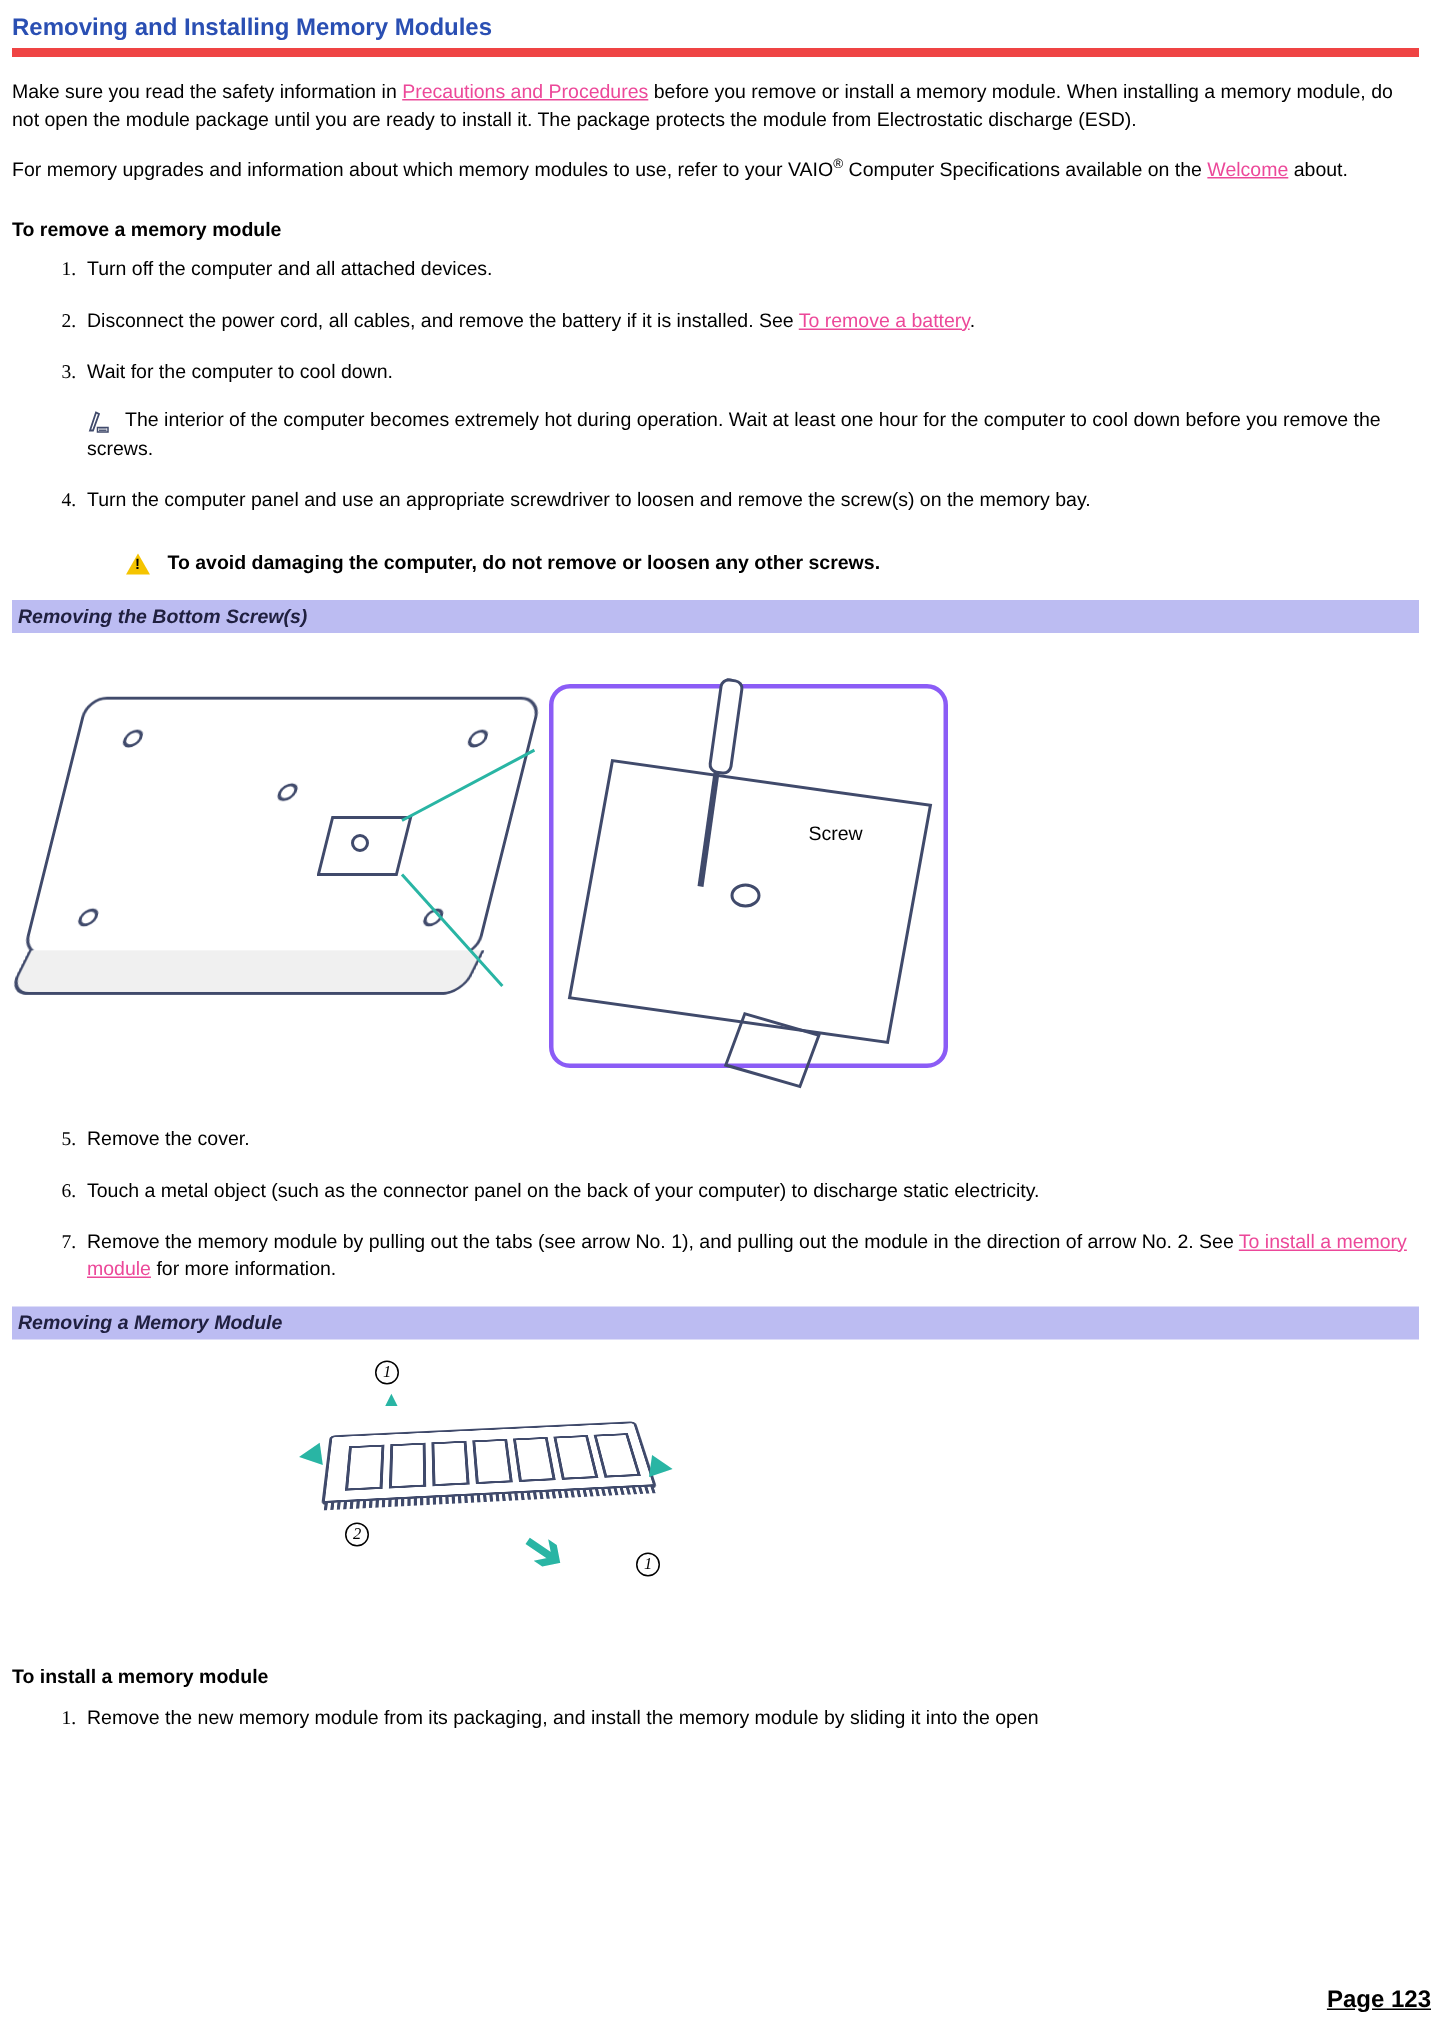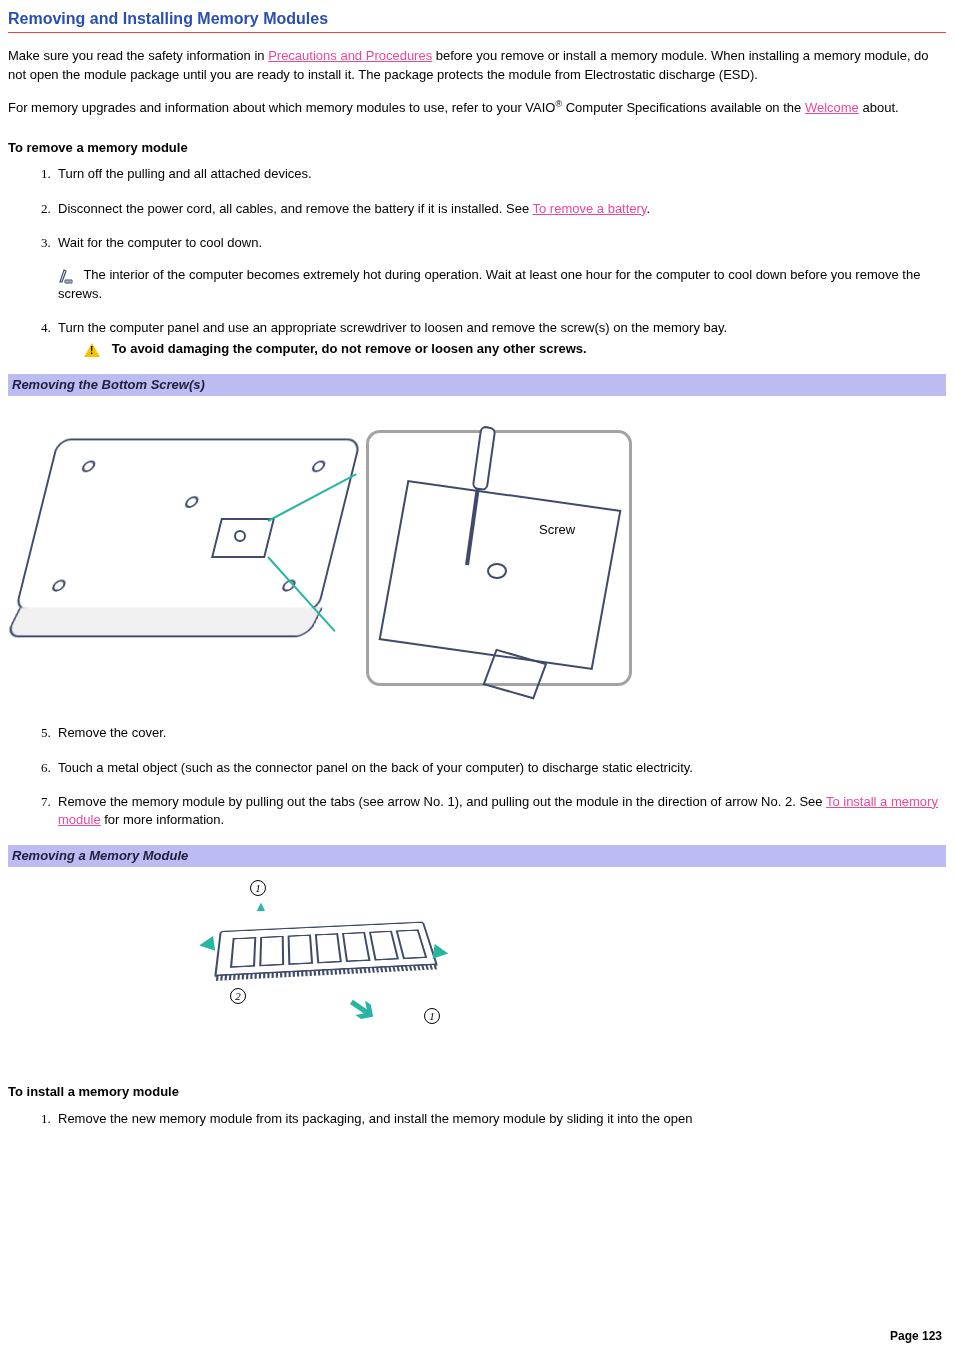--- a/index.html
+++ b/index.html
@@ -8,21 +8,21 @@
     color: #000;
     margin: 0;
     padding: 8px 8px 8px 8px;
     width: 938px;
     line-height: 1.4;
   }
   .page-title {
     color: #2a4fb3;
     font-weight: bold;
     font-size: 16px;
-    border-bottom: 1px solid #ef4444;
+    border-bottom: 6px solid #ef4444;
     padding-bottom: 2px;
     margin-bottom: 14px;
   }
   p { margin: 0 0 14px 0; }
   a.link { color: #ec4899; text-decoration: underline; cursor: pointer; }
   .section-heading {
     font-weight: bold;
     margin: 22px 0 8px 0;
   }
   ol.steps {
@@ -123,21 +123,21 @@
     position: absolute;
     left: 198px; top: 120px;
     width: 8px; height: 8px;
     border: 2px solid #404a6b;
     border-radius: 50%;
   }
   .zoom-box {
     position: absolute;
     left: 330px; top: 20px;
     width: 260px; height: 250px;
-    border: 3px solid #a3a3a3;
+    border: 3px solid #8b5cf6;
     border-radius: 14px;
     background: #fff;
   }
   .zoom-line1 {
     position: absolute;
     left: 232px; top: 110px;
     width: 100px; height: 0;
     border-top: 2px solid #29b5a4;
     transform: rotate(-28deg);
     transform-origin: left center;
@@ -259,47 +259,48 @@
   }
   .arrow-big {
     position: absolute;
     left: 150px; top: 108px;
     color: #29b5a4; font-size: 34px; font-weight: bold;
     transform: rotate(34deg);
   }
   .reg { font-size: 9px; vertical-align: super; }
   .page-number {
     position: fixed;
-    right: 12px;
+    right: 0;
     bottom: 6px;
     font-weight: bold;
-    font-size: 12px;
+    font-size: 16px;
+    text-decoration: underline;
   }
   .indent-warn {
-    margin: 3px 0 14px 26px;
+    margin: 24px 0 14px 26px;
   }
   .sup-note-icon svg { vertical-align: -4px; }
 </style>
 </head>
 <body>
 
 <div class="page-title">Removing and Installing Memory Modules</div>
 
 <p>
   <span>Make sure you read the safety information in </span><a class="link">Precautions and Procedures</a><span> before you remove or install a memory module. When installing a memory module, do not open the module package until you are ready to install it. The package protects the module from Electrostatic discharge (ESD).</span>
 </p>
 
 <p>
   <span>For memory upgrades and information about which memory modules to use, refer to your VAIO</span><span class="reg">®</span><span> Computer Specifications available on the </span><a class="link">Welcome</a><span> about.</span>
 </p>
 
 <div class="section-heading">To remove a memory module</div>
 
 <ol class="steps">
-  <li>Turn off the pulling and all attached devices.</li>
+  <li>Turn off the computer and all attached devices.</li>
 
   <li>
     <span>Disconnect the power cord, all cables, and remove the battery if it is installed. See </span><a class="link">To remove a battery</a><span>.</span>
   </li>
 
   <li>
     <span>Wait for the computer to cool down.</span>
     <div class="note-line">
       <span class="note-icon sup-note-icon">
         <svg width="18" height="16" viewBox="0 0 18 16">

